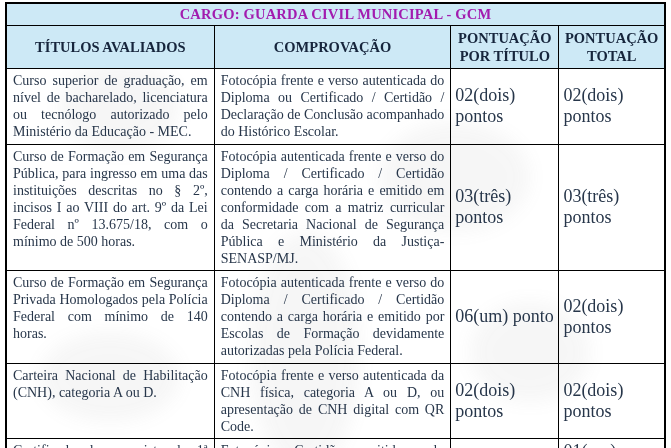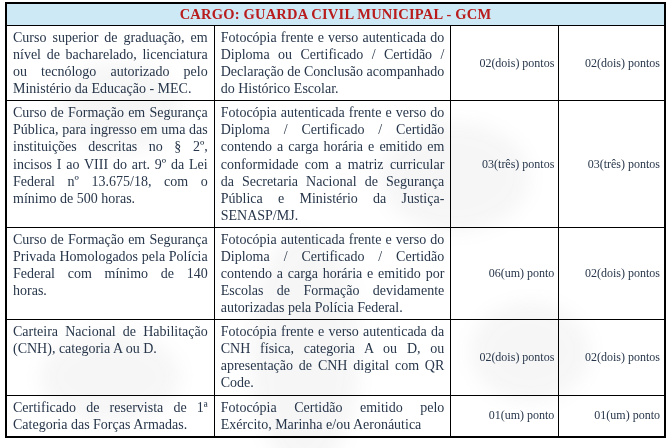--- a/index.html
+++ b/index.html
@@ -20,32 +20,32 @@
     position:relative;z-index:1;
     width:661px;margin:2px 5px 0 5px;
     border-collapse:collapse;table-layout:fixed;
     background:transparent;
   }
   col.c1{width:31.6%;} col.c2{width:35.9%;} col.c3{width:16.4%;} col.c4{width:16.1%;}
   th,td{border:1px solid #000;vertical-align:middle;}
   table{border:2px solid #000;}
   .title-cell{
     background:#cde9f6;font-weight:bold;text-align:center;
-    font-size:14.5px;padding:2px 4px;color:#b91c1c;letter-spacing:.2px;
+    font-size:14.5px;padding:2px 4px;color:#a21caf;letter-spacing:.2px;
   }
   .head-cell{
     background:#cde9f6;font-weight:bold;text-align:center;
     font-size:14.5px;line-height:1.25;padding:3px 4px;color:#16253c;
   }
   td.titulo,td.comprovacao{
     font-size:14px;line-height:1.22;text-align:justify;text-align-last:left;
     padding:3px 6px;vertical-align:top;
   }
   td.pontos{
-    font-size:12px;text-align:right;padding:2px 4px;
+    font-size:18px;text-align:left;padding:2px 4px;
   }
   .bold{font-weight:normal;}
 </style>
 </head>
 <body>
 
 <div class="page">
   <div class="watermarks">
     <div class="blob b1"></div>
     <div class="blob b2"></div>
@@ -57,20 +57,26 @@
   <table>
     <colgroup>
       <col class="c1">
         <col class="c2">
         <col class="c3">
         <col class="c4">
     </colgroup>
     <thead>
       <tr>
         <th class="title-cell" colspan="4">CARGO: GUARDA CIVIL MUNICIPAL - GCM</th>
+      </tr>
+      <tr>
+        <th class="head-cell">TÍTULOS AVALIADOS</th>
+        <th class="head-cell">COMPROVAÇÃO</th>
+        <th class="head-cell">PONTUAÇÃO POR TÍTULO</th>
+        <th class="head-cell">PONTUAÇÃO TOTAL</th>
       </tr>
     </thead>
     <tbody>
         <tr>
           <td class="titulo">Curso superior de graduação, em nível de bacharelado, licenciatura ou tecnólogo autorizado pelo Ministério da Educação - MEC.</td>
           <td class="comprovacao"><span>Fotocópia frente e verso autenticada do Diploma </span><span class="bold">ou</span><span> Certificado / Certidão / Declaração de Conclusão acompanhado do Histórico Escolar.</span></td>
           <td class="pontos">02(dois) pontos</td>
           <td class="pontos">02(dois) pontos</td>
         </tr>
         <tr>

